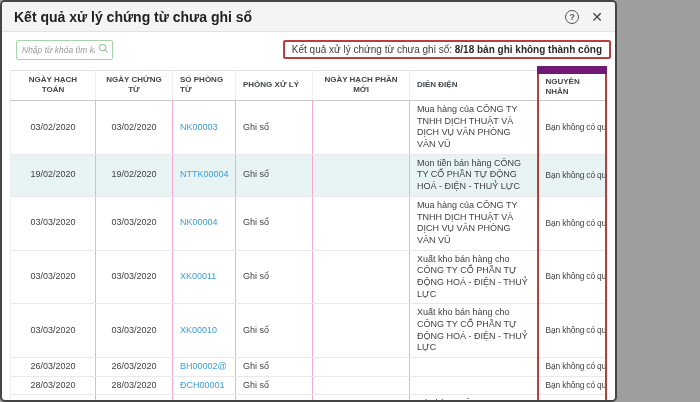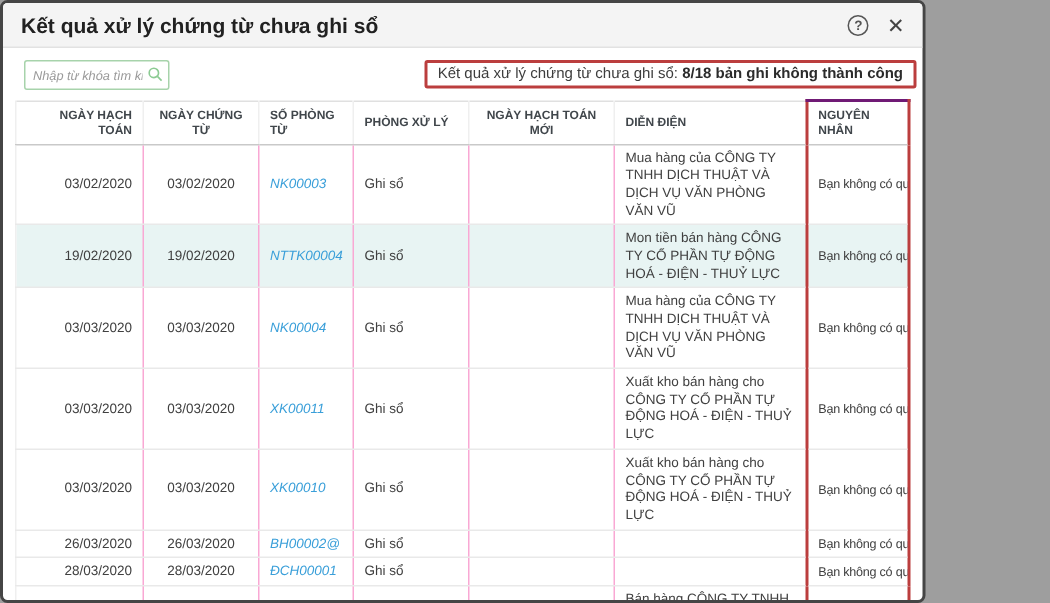--- a/index.html
+++ b/index.html
@@ -46,26 +46,26 @@
   table { width:100%; border-collapse:collapse; table-layout:fixed; border-top:1px solid #e0e0e0; }
   th {
     font-size:8px; font-weight:bold; color:#40464b; text-align:left;
     padding:3px 7px; height:29px; vertical-align:middle; line-height:1.25;
     border-bottom:1px solid #c9c9c9; border-right:1px solid #efefef; background:#fff;
   }
   td {
     font-size:9px; color:#404040; padding:3px 7px; vertical-align:middle; line-height:1.3;
     border-bottom:1px solid #e9e9e9; border-right:1px solid #f9a8d4; height:18px;
   }
-  th:first-child, td:first-child { border-left:1px solid #efefef;text-align:right; }
+  th:first-child, td:first-child { border-left:1px solid #efefef; }
   .al-c { text-align:center; }
   tr.selected td { background:#e8f4f3; }
-  td.doc a, td.doc span { color:#3a9fd9; text-decoration:none; cursor:pointer;font-style:italic; }
+  td.doc a, td.doc span { color:#3a9fd9; text-decoration:none; cursor:pointer; }
   
-  th.redcol { border-top:2px solid #701a75; border-left:2px solid #bb3e3e; border-right:2px solid #bb3e3e; }
+  th.redcol { border-top:8px solid #701a75; border-left:2px solid #bb3e3e; border-right:2px solid #bb3e3e; }
   td.redcol { border-left:2px solid #bb3e3e; border-right:2px solid #bb3e3e;
               font-size:8.4px; letter-spacing:-0.15px; white-space:nowrap; overflow:hidden; }
   tr:last-child td.redcol { border-bottom:2px solid #bb3e3e; }
   .spacer { flex:1 1 auto; }
 </style>
 </head>
 <body>
 
 <div class="dialog">
 
@@ -101,21 +101,21 @@
           <col style="width:97px">
           <col style="width:128px">
           <col>
       </colgroup>
       <thead>
           <tr>
             <th class="al-c">NGÀY HẠCH TOÁN</th>
             <th class="al-c">NGÀY CHỨNG TỪ</th>
             <th class="">SỐ PHÒNG TỪ</th>
             <th class="">PHÒNG XỬ LÝ</th>
-            <th class="al-c">NGÀY HẠCH TOÁN MỚI</th>
+            <th class="al-c">NGÀY HẠCH PHẦN MỚI</th>
             <th class="">DIỄN ĐIỆN</th>
             <th class="redcol ">NGUYÊN NHÂN</th>
           </tr>
         </thead>
       <tbody>
           <tr>
             <td class="al-c ">03/02/2020</td>
             <td class="al-c ">03/02/2020</td>
             <td class="doc"><span>NK00003</span></td>
             <td class="">Ghi sổ</td>

